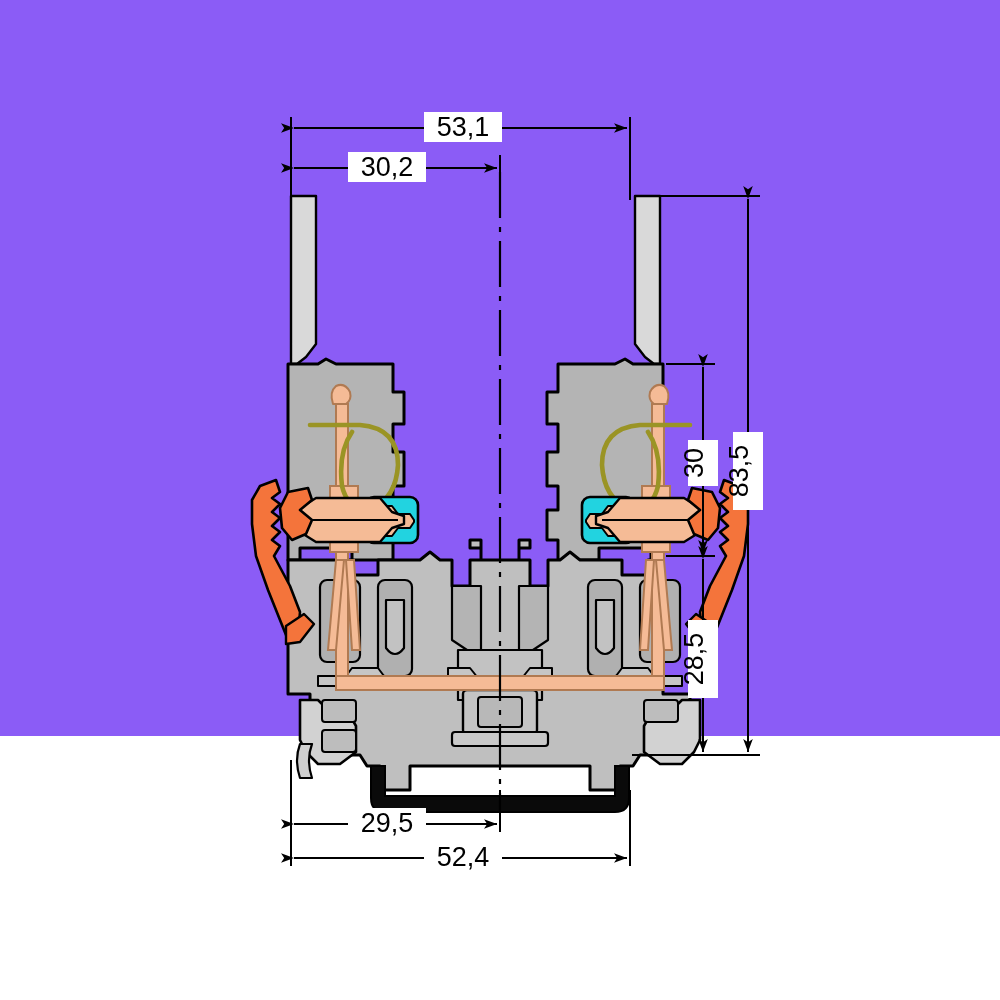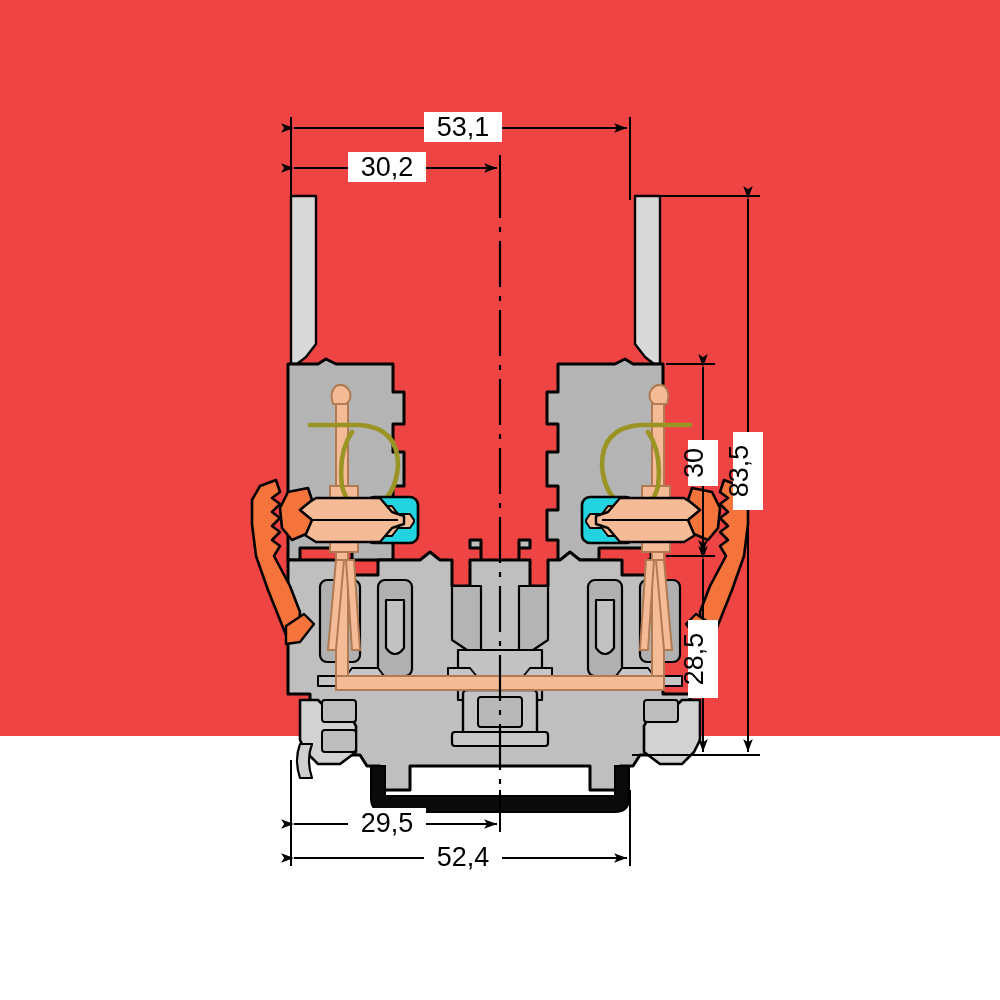--- a/index.html
+++ b/index.html
@@ -11,21 +11,21 @@
   body {
     width: 1000px;
     height: 1000px;
     font-family: "Liberation Sans", sans-serif;
     overflow: hidden;
   }
   #drawing-root {
     position: relative;
     width: 1000px;
     height: 736px;
-    background: #ef4444;
+    background: #8b5cf6;
   }
   #tech-svg {
     position: absolute;
     top: 0;
     left: 0;
     width: 1000px;
     height: 1000px;
     display: block;
   }
   .dim-text {

